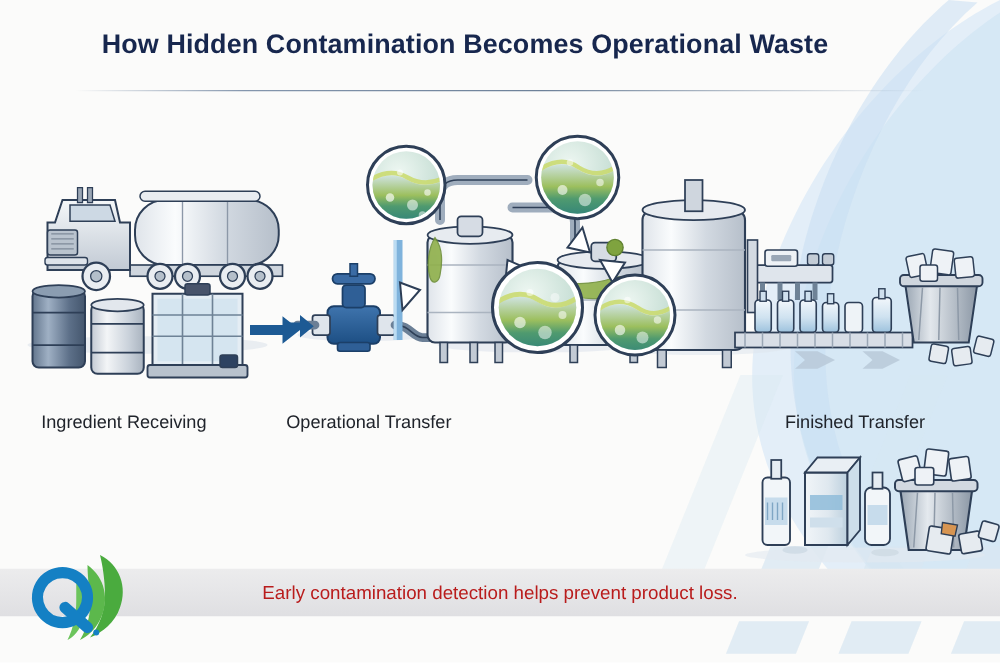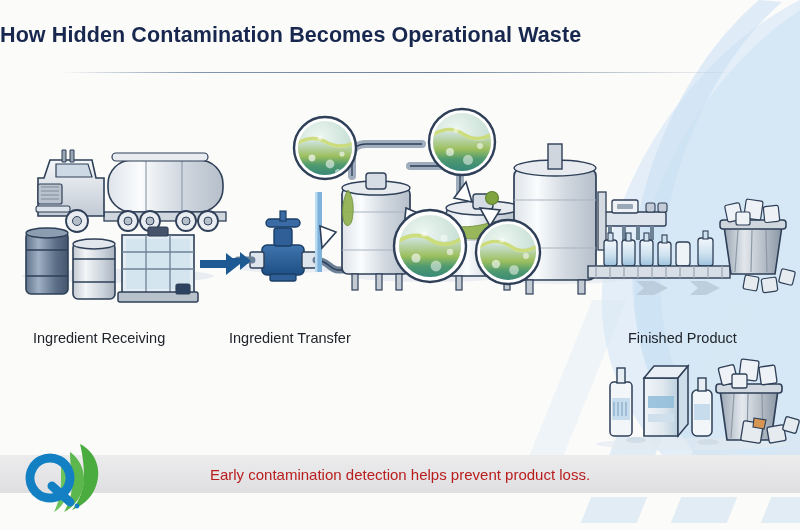--- a/index.html
+++ b/index.html
@@ -5,21 +5,21 @@
   html,body{margin:0;padding:0;background:#fff;}
   body{width:800px;height:530px;overflow:hidden;font-family:"Liberation Sans",sans-serif;}
   #canvas{position:relative;width:800px;height:530px;background:#fbfbfa;overflow:hidden;}
 
   
   .bg-layer{position:absolute;inset:0;overflow:hidden;pointer-events:none;}
   .swoosh-svg{position:absolute;top:0;right:0;width:330px;height:470px;}
   .stripe{position:absolute;background:#d8e7f2;opacity:.75;transform:skewX(-22deg);}
 
   
-  .title{position:absolute;top:23px;left:0;width:744px;
+  .title{position:absolute;top:23px;left:0;width:744px;text-align:center;
          font-size:21.5px;font-weight:700;color:#17274e;letter-spacing:.1px;
          font-family:"Liberation Sans",sans-serif;}
   .title-rule{position:absolute;top:72px;left:60px;width:680px;height:1px;
               background:linear-gradient(90deg,rgba(120,140,165,0),#7d8ea6 18%,#6f8careplace 50%,rgba(120,140,165,0));}
   .title-rule{background:linear-gradient(90deg,rgba(120,140,165,0) 0%,#8496ad 20%,#6d8199 55%,rgba(120,140,165,0) 100%);}
 
   
   .scene{position:absolute;top:80px;left:0;width:800px;height:235px;}
   .scene svg{position:absolute;top:0;left:0;}
 
@@ -343,22 +343,22 @@
           <circle cx="526" cy="176" r="3" fill="#fff" opacity=".55"></circle>
             <circle cx="502" cy="160" r="2.6" fill="#fff" opacity=".5"></circle>
         </g>
       </g>
       <circle cx="492" cy="118" r="6.5" fill="#7fa33f" stroke="#5f8030" stroke-width="1.1"></circle>
     </svg>
   </div>
 
   <div class="labels">
     <div class="stage-label" style="left:33px;">Ingredient Receiving</div>
-    <div class="stage-label" style="left:229px;">Ingredient Transfer</div>
-    <div class="stage-label" style="left:628px;">Finished Product</div>
+    <div class="stage-label" style="left:229px;">Operational Transfer</div>
+    <div class="stage-label" style="left:628px;">Finished Transfer</div>
   </div>
 
   <div class="cluster">
     <svg width="208" height="100" viewBox="0 0 208 100">
       <defs>
         <linearGradient id="cartonG" x1="0" y1="0" x2="1" y2="0">
           <stop offset="0%" stop-color="#f1f5f8"></stop>
             <stop offset="55%" stop-color="#dfe8ef"></stop>
             <stop offset="100%" stop-color="#bcd0de"></stop>
         </linearGradient>

